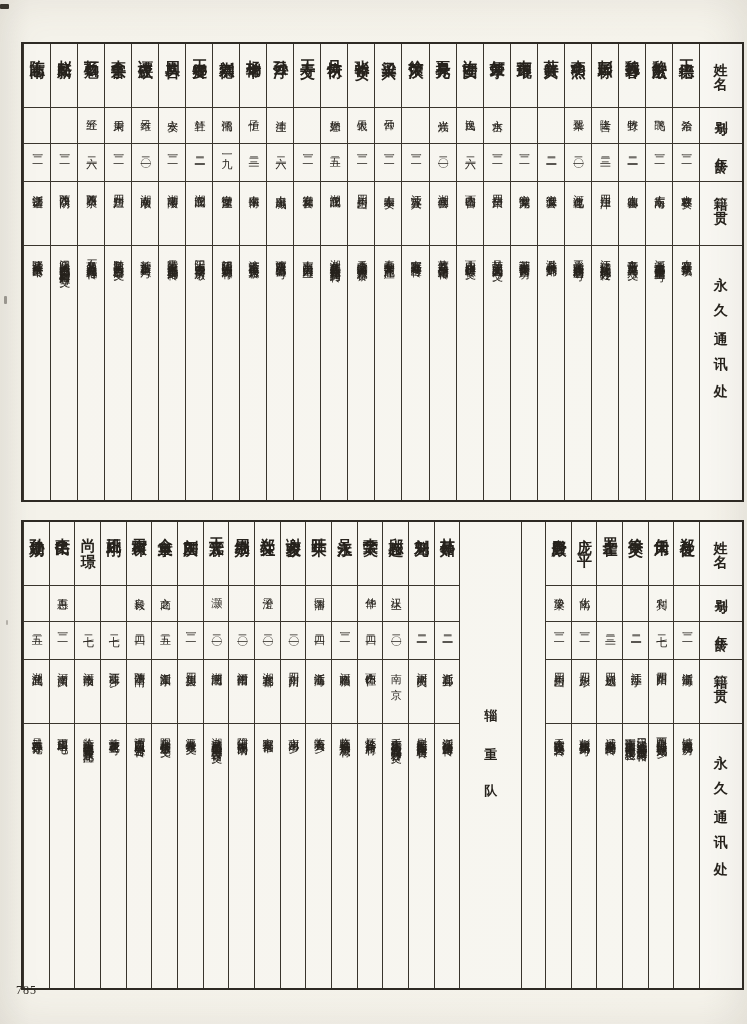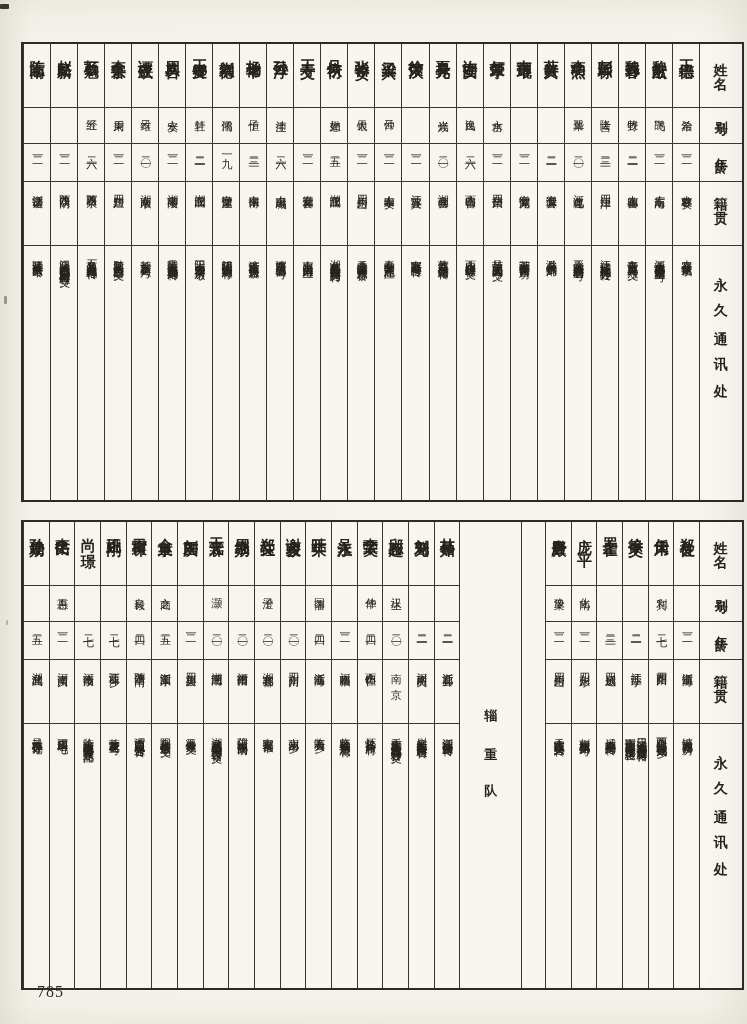--- a/index.html
+++ b/index.html
@@ -68,23 +68,23 @@
   .header-col .r-addr .vtext{letter-spacing:27px;font-size:14px;padding-top:14px;}
 
   .divider-empty .fullcell,
   .divider-label .fullcell{
     flex:1 1 auto;border-bottom:none;
     display:flex;align-items:center;justify-content:center;
   }
   .divider-label .vtext{font-size:13px;font-weight:bold;letter-spacing:38px;}
 
   .page-number{
-    position:absolute;left:37px;top:983px;
+    position:absolute;left:16px;top:983px;
     font-family:"Liberation Serif",serif;
-    font-size:16px;color:#2e2a24;letter-spacing:1px;
+    font-size:12px;color:#2e2a24;letter-spacing:1px;
   }
 </style>
 </head>
 <body>
 
 <div class="page">
 
   <div class="scan-speck" style="left:0;top:4px;width:9px;height:5px;"></div>
   <div class="scan-speck" style="left:4px;top:296px;width:3px;height:8px;opacity:.45;"></div>
   <div class="scan-speck" style="left:6px;top:620px;width:2px;height:5px;opacity:.3;"></div>

